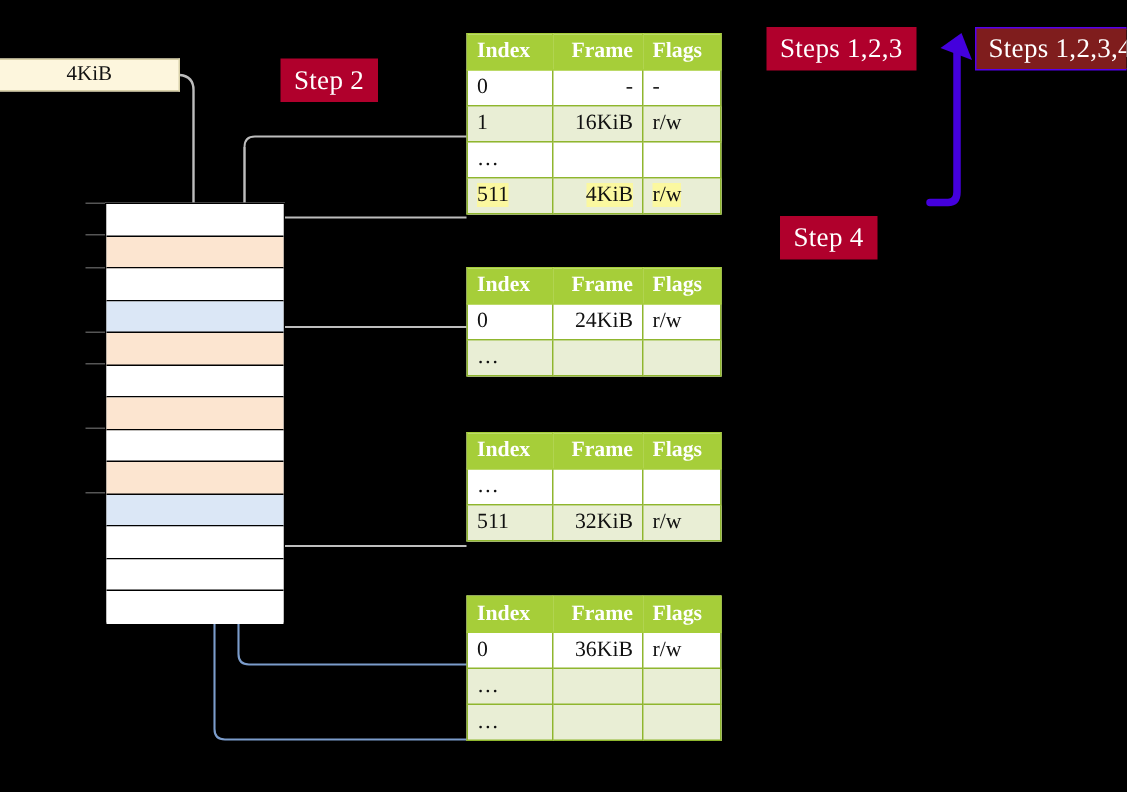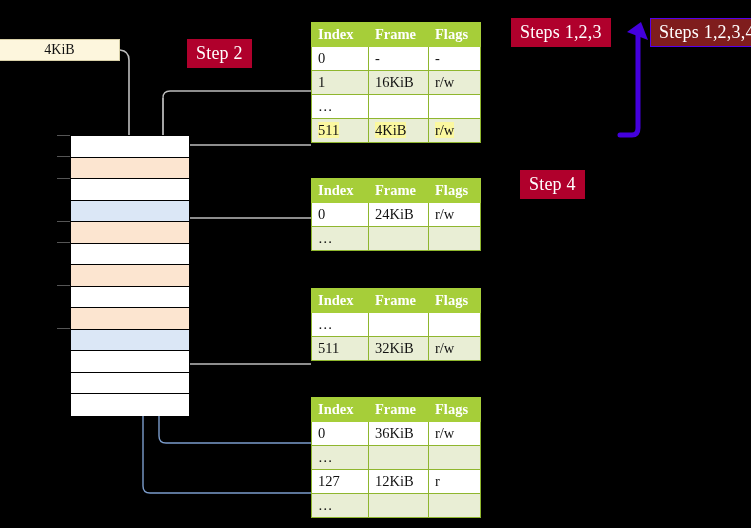--- a/index.html
+++ b/index.html
@@ -35,21 +35,21 @@
   .ptable{position:absolute;border-collapse:collapse;
           border:1px solid #8fb62e;background:#fff;}
   .ptable th,.ptable td{border:1px solid #8fb62e;font-size:14.5px;
           padding:3px 6px;text-align:left;height:19px;box-sizing:border-box;
           font-weight:normal;margin-top:44px;}
   .ptable th{background:#a6ce39;color:#fff;font-weight:bold;
              border-color:#a6ce39;}
   .ptable td{color:#111;}
   .ptable tr.alt td{background:#e9eed5;}
   .ptable .c1{width:57px;}
-  .ptable .c2{width:60px;}
+  .ptable .c2{width:60px;text-align:right;}
   .ptable .c3{width:52px;}
   .hl{background:#fbf8a0;}
 </style>
 </head>
 <body>
 
 <svg class="layer" width="751" height="528" viewBox="0 0 751 528">
 
   <path d="M120,50 Q129,51 129,60 L129,152" fill="none" stroke="#bdbdbd" stroke-width="1.6"></path>
   <polygon points="125,148 133,148 129,160" fill="#c4c4c4"></polygon>
@@ -79,21 +79,21 @@
 </svg>
 
 <div class="kib-box">
   <span>4KiB</span>
 </div>
 
 <div class="layer" id="badge-layer">
     <div class="badge badge-red" style="left: 188px; top: 40px;">Step 2</div>
     <div class="badge badge-red" style="left: 512px; top: 19px;">Steps 1,2,3</div>
     <div class="badge badge-blue" style="left: 651px; top: 19px;">Steps 1,2,3,4</div>
-    <div class="badge badge-red" style="left: 521px; top: 171px;">Step 4</div>
+    <div class="badge badge-red" style="left: 521px; top: 145px;">Step 4</div>
   </div>
 
 <div class="layer" id="tick-layer">
     <div class="tick" style="top: 135px;"></div>
     <div class="tick" style="top: 156px;"></div>
     <div class="tick" style="top: 178px;"></div>
     <div class="tick" style="top: 221px;"></div>
     <div class="tick" style="top: 242px;"></div>
     <div class="tick" style="top: 285px;"></div>
     <div class="tick" style="top: 328px;"></div>
@@ -200,25 +200,20 @@
         <tr>
           <td class="c1">0</td>
           <td class="c2">36KiB</td>
           <td class="c3">r/w</td>
         </tr>
         <tr class="alt">
           <td class="c1">…</td>
           <td class="c2"></td>
           <td class="c3"></td>
         </tr>
-        <tr>
-          <td class="c1">127</td>
-          <td class="c2">12KiB</td>
-          <td class="c3">r</td>
-        </tr>
         <tr class="alt">
           <td class="c1">…</td>
           <td class="c2"></td>
           <td class="c3"></td>
         </tr>
       </tbody>
     </table>
   </div>
 
 </body></html>

